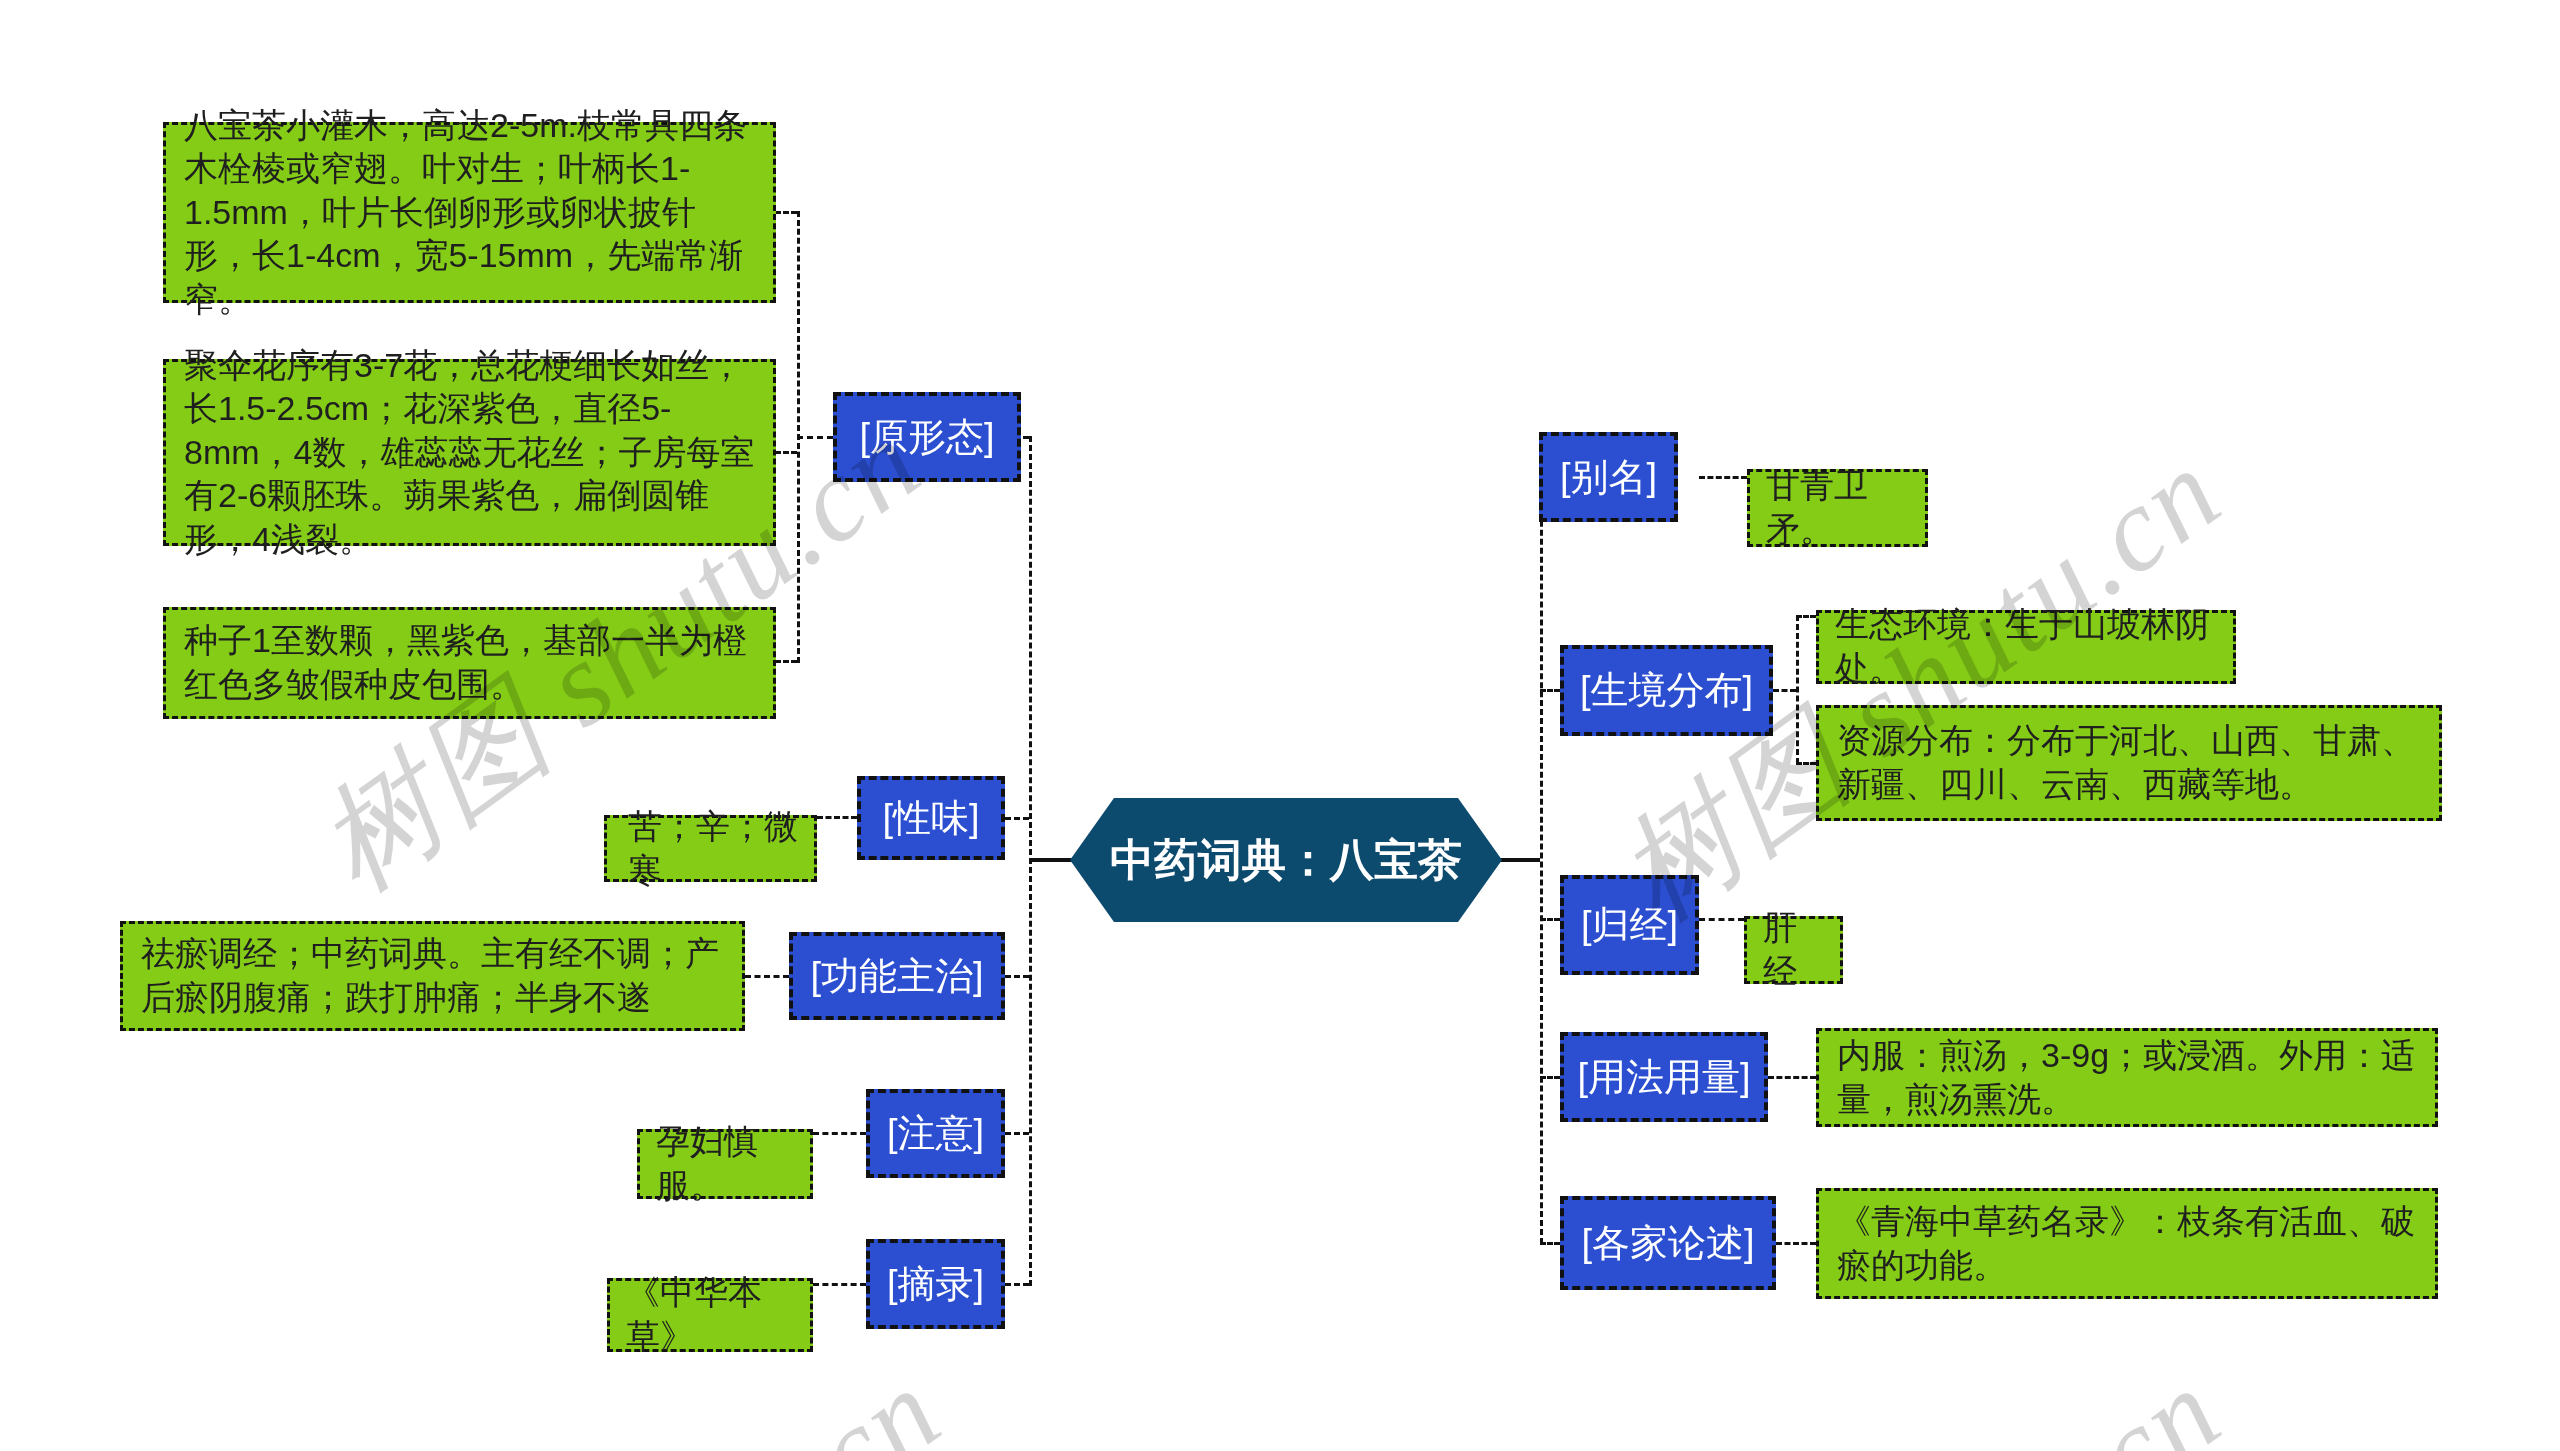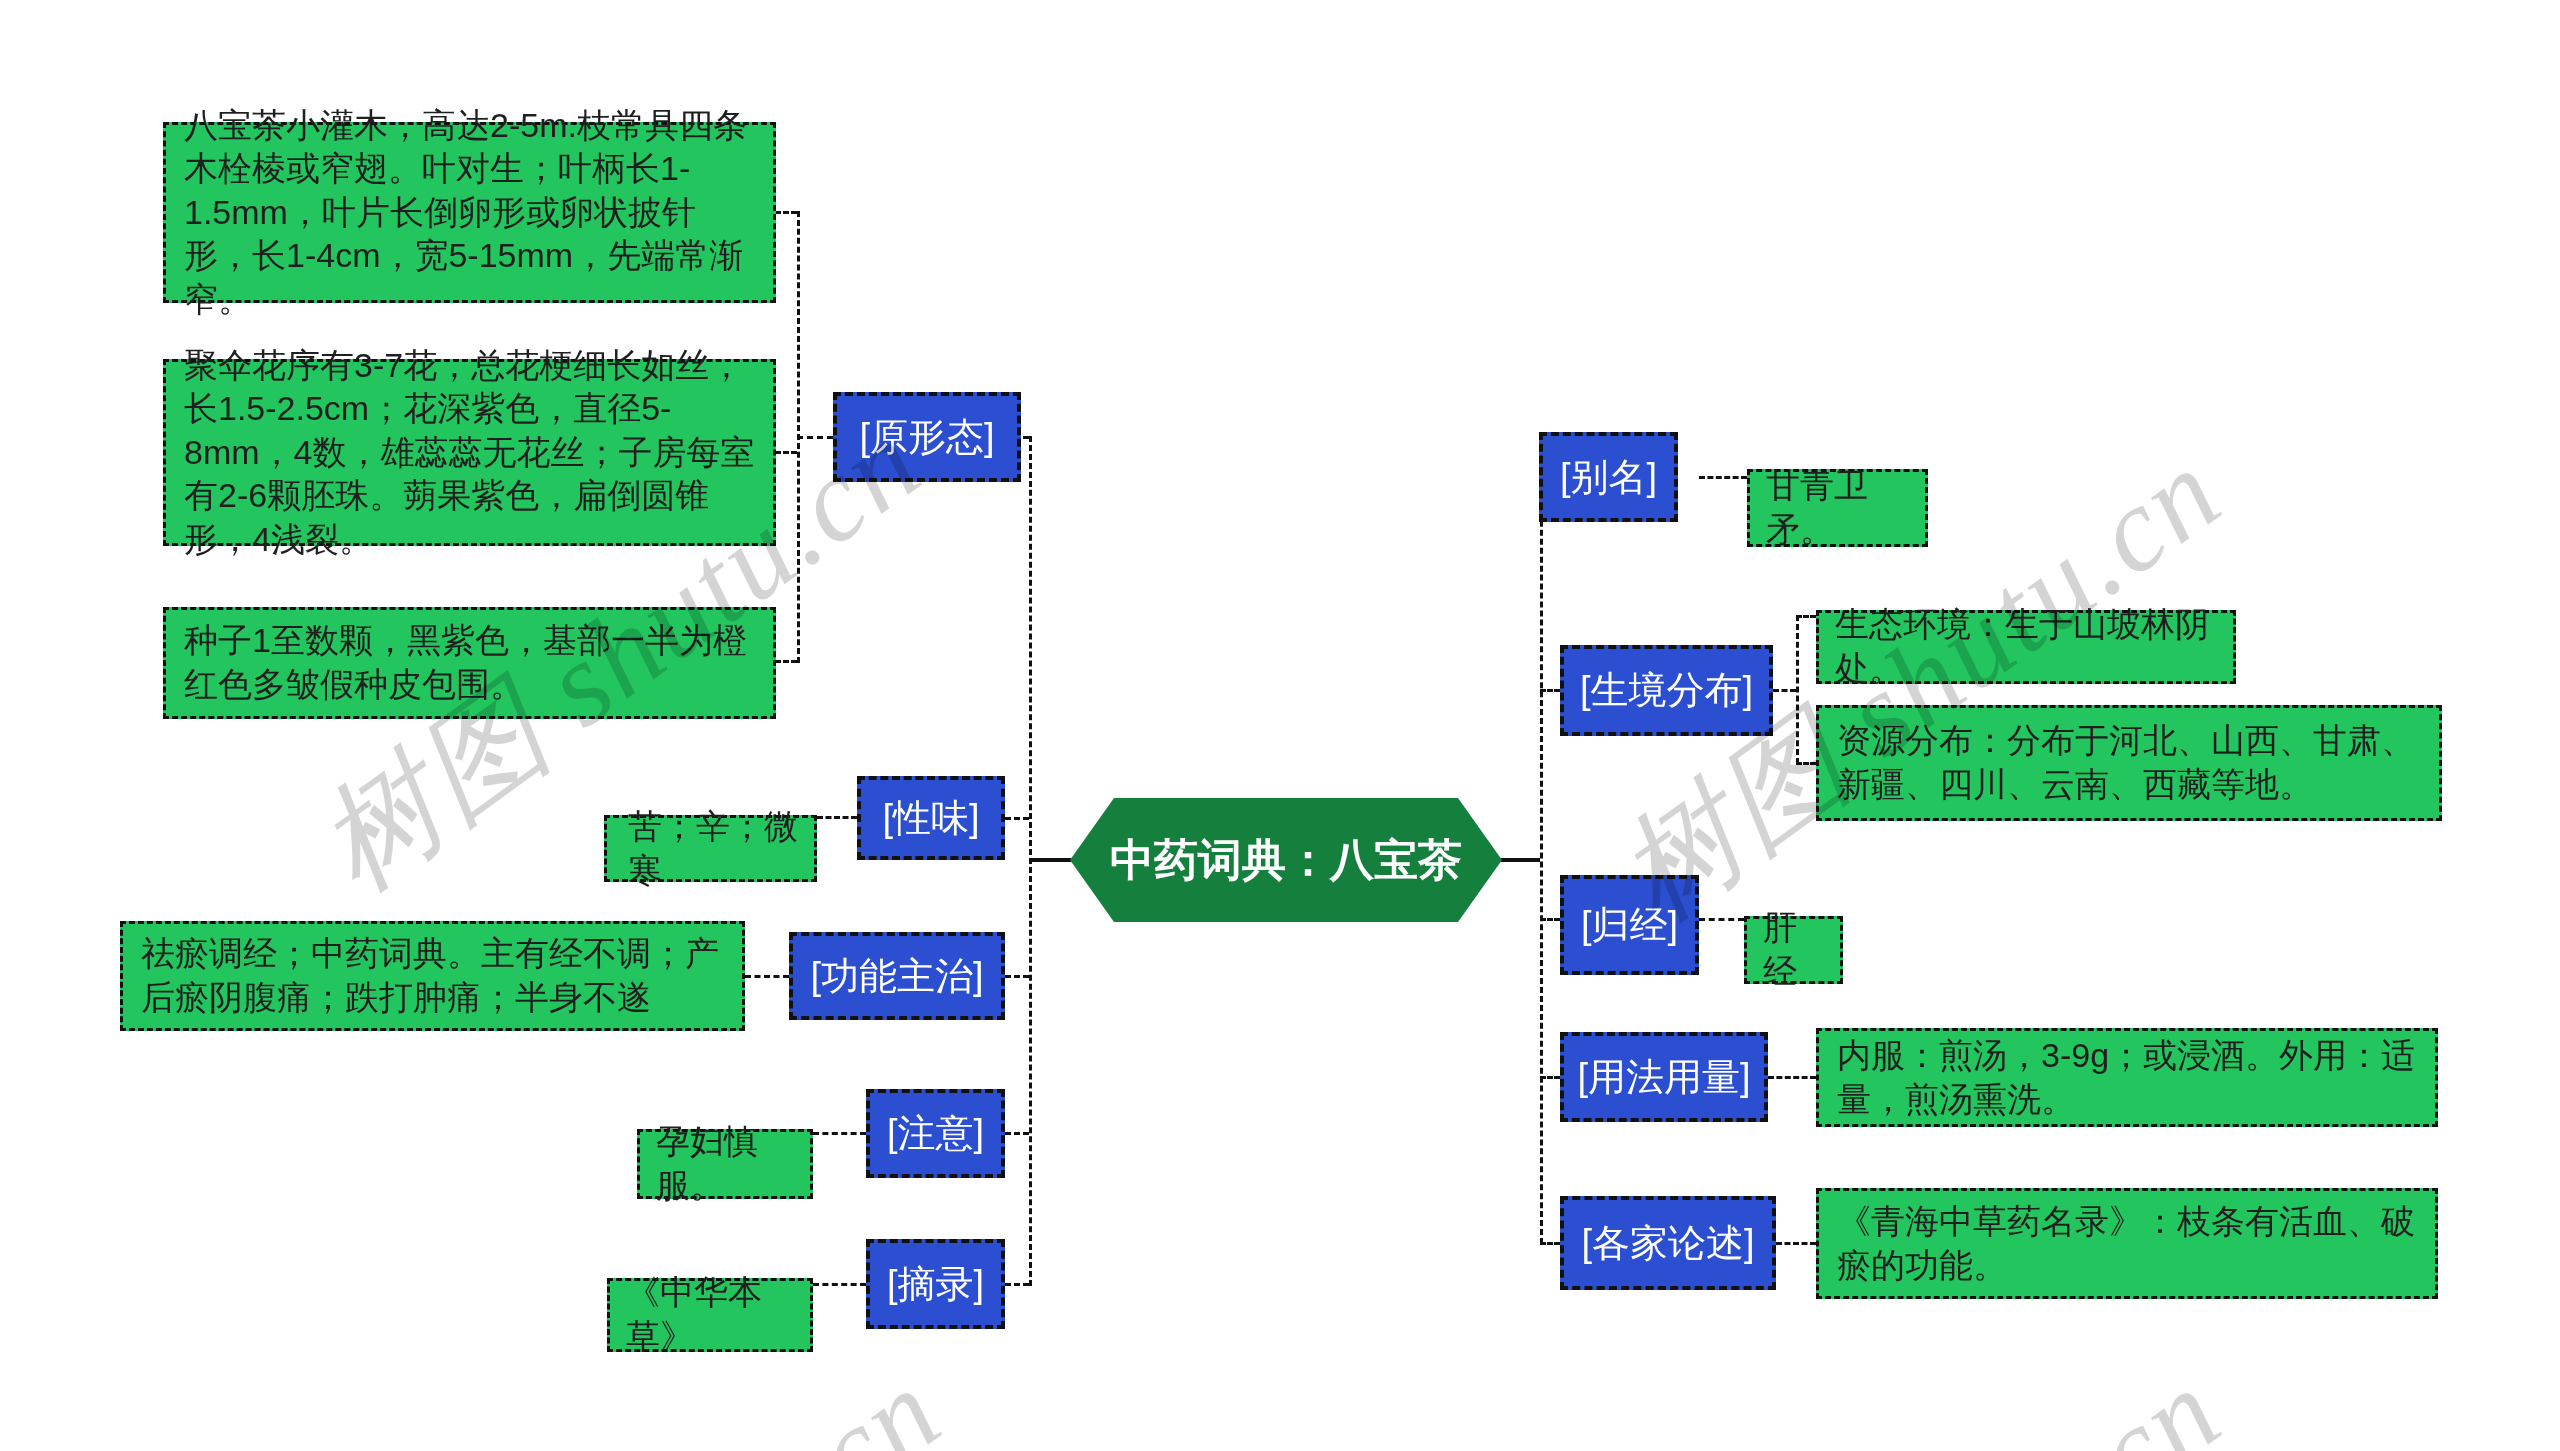--- a/index.html
+++ b/index.html
@@ -6,34 +6,34 @@
   body{
     width:2560px;height:1451px;position:relative;background:#ffffff;overflow:hidden;
     font-family:"Liberation Sans","DejaVu Sans",sans-serif;
   }
   
   .dash-h{position:absolute;border-top:3px dashed #111;height:0;z-index:1;}
   .dash-v{position:absolute;border-left:3px dashed #111;width:0;z-index:1;}
   .solid-h{position:absolute;border-top:4px solid #111;height:0;z-index:1;}
   
   .tbox{
-    position:absolute;background:#22c55e;border:3px dashed #111;box-sizing:border-box;
+    position:absolute;background:#84cc16;border:3px dashed #111;box-sizing:border-box;
     color:#1f1f1f;font-size:34px;line-height:1.28;padding:12px 18px;
     display:flex;align-items:center;z-index:2;text-align:left;
   }
   .tbox.small{justify-content:flex-start;padding:8px 16px;margin-top:31px;}
   
   .bnode{
     position:absolute;background:#2B4FD0;border:4px dashed #111;box-sizing:border-box;
     color:#ffffff;font-size:38px;display:flex;align-items:center;justify-content:center;
     z-index:3;white-space:nowrap;
   }
   
   .root{
-    position:absolute;background:#15803d;color:#fff;font-size:44px;font-weight:bold;
+    position:absolute;background:#0c4a6e;color:#fff;font-size:44px;font-weight:bold;
     display:flex;align-items:center;justify-content:center;z-index:3;white-space:nowrap;
     clip-path:polygon(44px 0,calc(100% - 44px) 0,100% 50%,calc(100% - 44px) 100%,44px 100%,0 50%);
   }
   
   .wm{
     position:absolute;z-index:6;color:rgba(0,0,0,0.17);font-size:120px;font-style:italic;
     font-family:"Liberation Serif","DejaVu Serif",serif;white-space:nowrap;letter-spacing:3px;
     transform:translate(-50%,-50%) rotate(-36deg);pointer-events:none;
   }
 </style>

